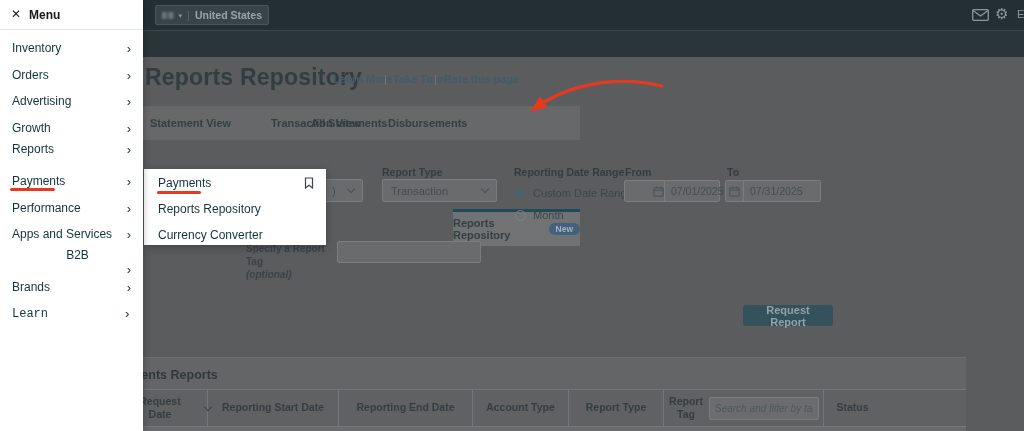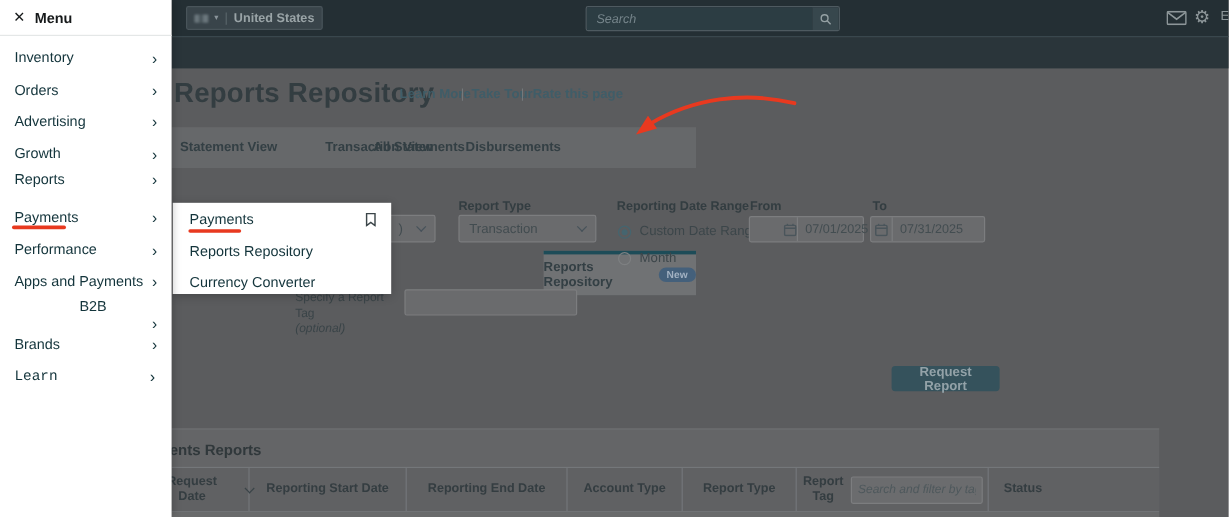--- a/index.html
+++ b/index.html
@@ -85,29 +85,20 @@
 
 <div id="screen">
 
   <div class="abs topbar">
     <div class="abs mkt-box" style="left:12px;top:5px;">
       <span class="redacted"></span>
       <span class="mkt-chev">▾</span>
       <span class="mkt-div">|</span>
       <span class="mkt-label">United States</span>
     </div>
-    <div class="abs search-wrap" style="left:345px;top:5px;">
-      <input class="search-input" placeholder="Search" style="">
-      <button class="search-btn">
-        <svg width="12" height="12" viewBox="0 0 12 12">
-          <circle cx="5" cy="5" r="3.4" fill="none" stroke="#95a1a4" stroke-width="1.4"></circle>
-          <line x1="7.6" y1="7.6" x2="11" y2="11" stroke="#95a1a4" stroke-width="1.4"></line>
-        </svg>
-      </button>
-    </div>
     <svg class="abs" style="left:829px;top:9px;" width="17" height="12" viewBox="0 0 17 12">
       <rect x="0.7" y="0.7" width="15.6" height="10.6" rx="1" fill="none" stroke="#8d9699" stroke-width="1.3"></rect>
       <path d="M1 1.4 L8.5 7 L16 1.4" fill="none" stroke="#8d9699" stroke-width="1.3"></path>
     </svg>
     <span class="abs tb-ico" style="left:852px;top:5px;font-size:15px;">⚙</span>
     <span class="abs tb-ico" style="left:874px;top:8px;font-size:11px;">E</span>
   </div>
 
   <div class="abs strip"></div>
 
@@ -170,21 +161,21 @@
       <svg width="11" height="11" viewBox="0 0 11 11">
           <rect x="0.8" y="1.8" width="9.4" height="8.4" rx="1" fill="none" stroke="#4a555b" stroke-width="1.2"></rect>
           <line x1="0.8" y1="4.2" x2="10.2" y2="4.2" stroke="#4a555b" stroke-width="1.1"></line>
           <line x1="3.2" y1="0.4" x2="3.2" y2="2.4" stroke="#4a555b" stroke-width="1.1"></line>
           <line x1="7.8" y1="0.4" x2="7.8" y2="2.4" stroke="#4a555b" stroke-width="1.1"></line>
         </svg>
     </span>
     <span class="dateval">07/31/2025</span>
   </div>
 
-  <div class="abs" style="left:246px;top:242px;width:90px;font-size:10px;font-weight:normal;color:#3a4448;line-height:13px;">
+  <div class="abs" style="left:246px;top:242px;width:90px;font-size:10px;font-weight:bold;color:#3a4448;line-height:13px;">
     <div>Specify a Report Tag</div>
     <div style="font-style:italic;">(optional)</div>
   </div>
   <input class="abs taginput" style="left: 337px; top: 241px; width: 144px; height: 22px;">
 
   <button class="abs reqbtn" style="left:743px;top:305px;width:90px;height:21px;">Request Report</button>
 
   <div class="abs card">
     <div class="card-title">Payments Reports</div>
     <div class="thead">
@@ -242,21 +233,21 @@
       </div>
     <div class="sb-item" style="top:168px;">
         <span class="lbl">Payments</span>
         <span class="ch">›</span>
       </div>
     <div class="sb-item" style="top:195px;">
         <span class="lbl">Performance</span>
         <span class="ch">›</span>
       </div>
     <div class="sb-item" style="top:221px;">
-        <span class="lbl">Apps and Payments</span>
+        <span class="lbl">Apps and Services</span>
         <span class="ch">›</span>
       </div>
     <div class="sb-item" style="top:248px;flex-direction:column;">
         <span class="lbl">B2B</span>
         <span class="ch">›</span>
       </div>
     <div class="sb-item" style="top:274px;">
         <span class="lbl">Brands</span>
         <span class="ch">›</span>
       </div>

